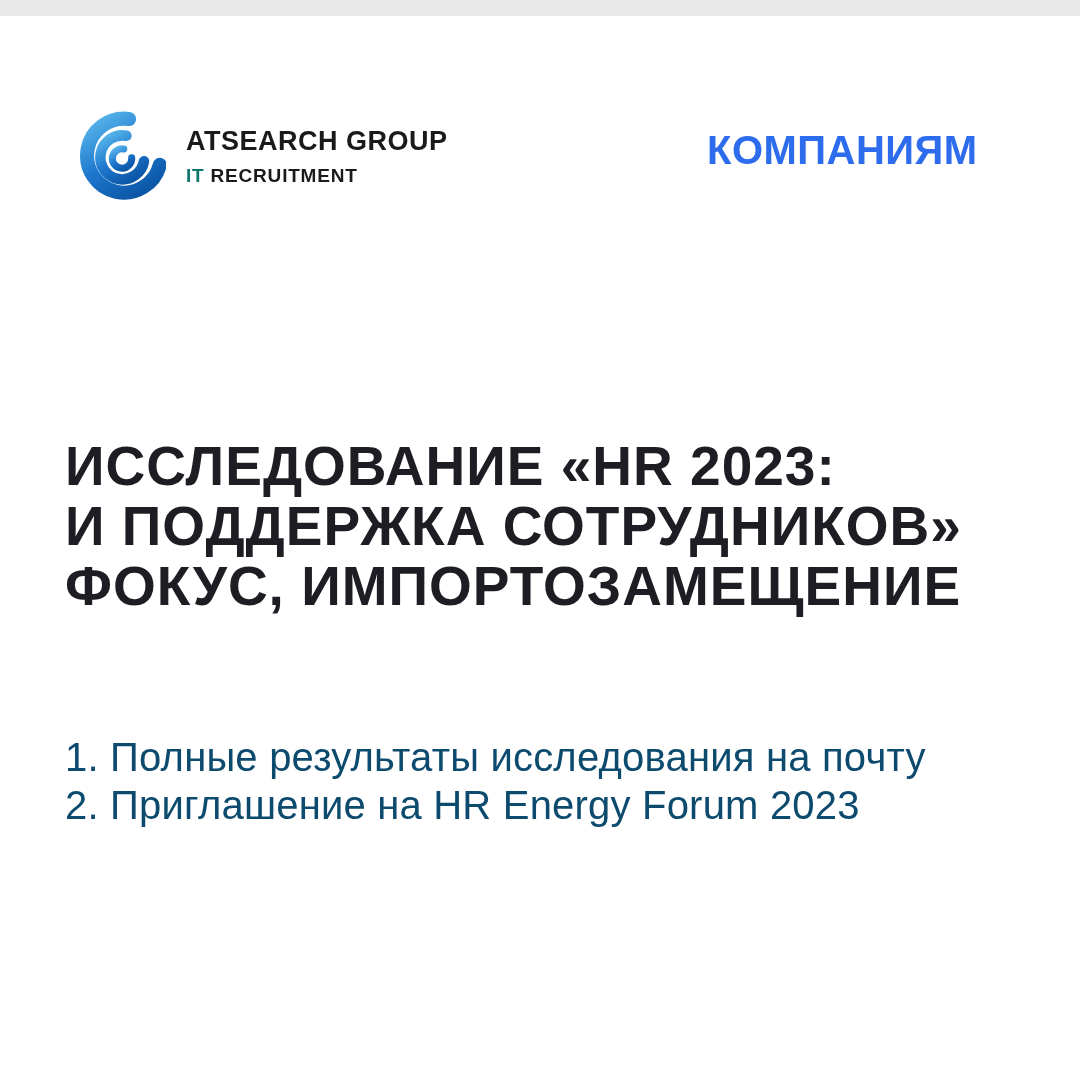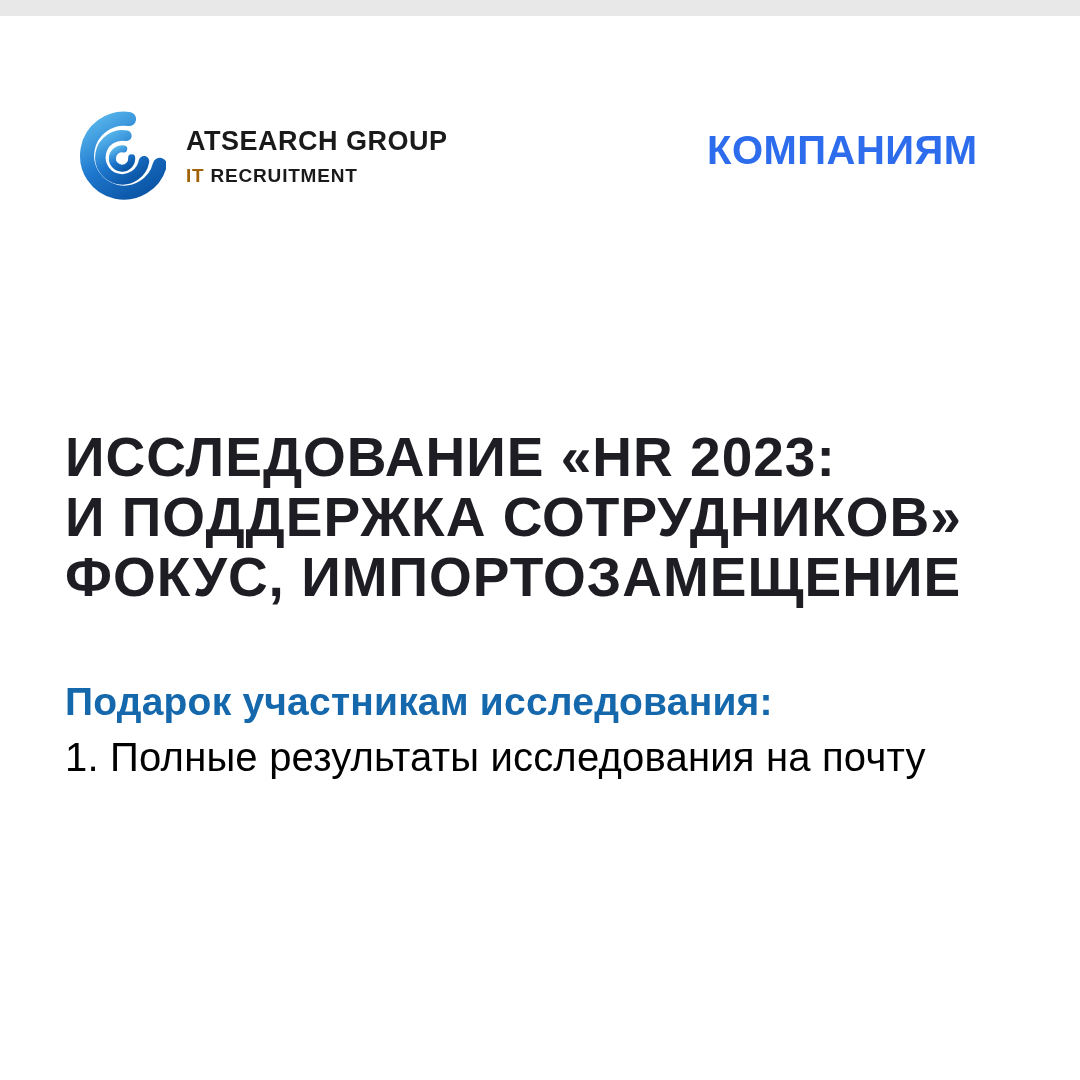--- a/index.html
+++ b/index.html
@@ -24,53 +24,53 @@
   .atsearch-icon { width: 88px; height: 96px; flex: 0 0 auto; }
   .atsearch-text { margin-left: 20px; }
   .atsearch-name {
     font-size: 27px; font-weight: 800; letter-spacing: 0.5px;
     color: #1a1a1a; line-height: 1;
   }
   .atsearch-sub {
     margin-top: 11px; font-size: 19px; font-weight: 700;
     letter-spacing: 0.8px; color: #1a1a1a; line-height: 1;
   }
-  .atsearch-sub .accent { color: #a16207; }
+  .atsearch-sub .accent { color: #0f766e; }
 
   .sber-logo { position: absolute; left: 660px; top: 104px; }
   .sber-row { display: flex; align-items: center; }
   .sber-icon { width: 30px; height: 30px; flex: 0 0 auto; }
   .sber-name {
     margin-left: 9px; font-size: 26px; font-weight: 700;
     letter-spacing: 0.6px; color: #333f48; line-height: 1;
   }
   .sber-audience {
     margin: 10px 0 0 47px; font-size: 40px; font-weight: 700;
     letter-spacing: 0.5px; color: #2d6cec; line-height: 1;
   }
 
   
   .title-block {
-    position: absolute; left: 65px; top: 411px; width: 980px;
+    position: absolute; left: 65px; top: 420px; width: 980px;
     color: #1e1d23;
   }
   .title-line {
     font-size: 55px; line-height: 60px; font-weight: 800;
     letter-spacing: 1px; white-space: nowrap;
   }
 
   
   .gift-heading {
     position: absolute; left: 65px; top: 665px;
     font-size: 39px; font-weight: 700; letter-spacing: 0.2px;
     color: #1568ac; line-height: 1.1; white-space: nowrap;
   }
   .gift-list {
     position: absolute; left: 65px; top: 717px;
-    color: #000000;
+    color: #0c4a6e;
   }
   .gift-item {
     font-size: 40px; font-weight: 400; line-height: 48px;
     letter-spacing: 0.2px; white-space: nowrap;
   }
 </style>
 </head>
 <body>
 
 <div class="canvas">
@@ -104,19 +104,19 @@
       <div class="sber-audience">КОМПАНИЯМ</div>
     </div>
   </div>
 
   <div class="title-block">
     <div class="title-line">ИССЛЕДОВАНИЕ «HR 2023:</div>
     <div class="title-line">И ПОДДЕРЖКА СОТРУДНИКОВ»</div>
     <div class="title-line">ФОКУС, ИМПОРТОЗАМЕЩЕНИЕ</div>
   </div>
 
-  <div class="gift-heading">Подарок участникам исследования:</div>
 
   <div class="gift-list">
     <div class="gift-item">1. Полные результаты исследования на почту</div>
+    <div class="gift-item">2. Приглашение на HR Energy Forum 2023</div>
   </div>
 
 </div>
 
 </body></html>

